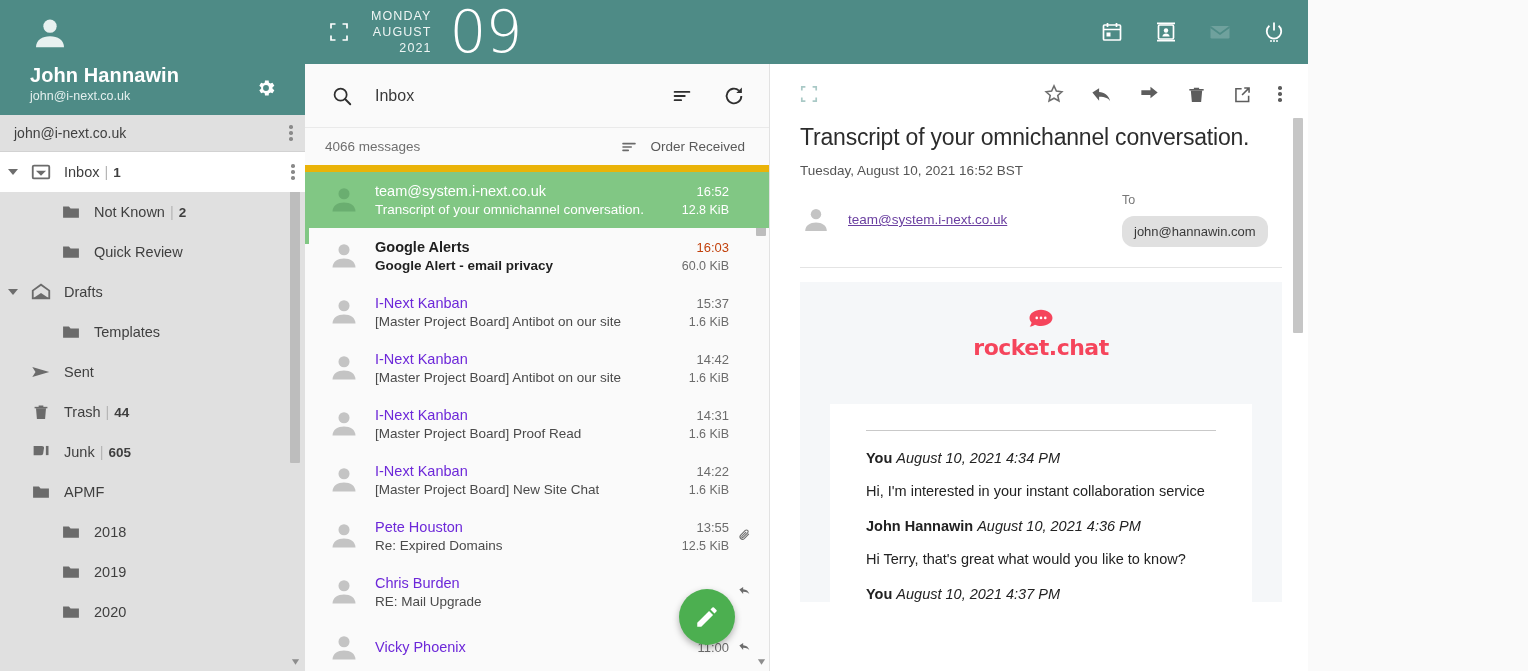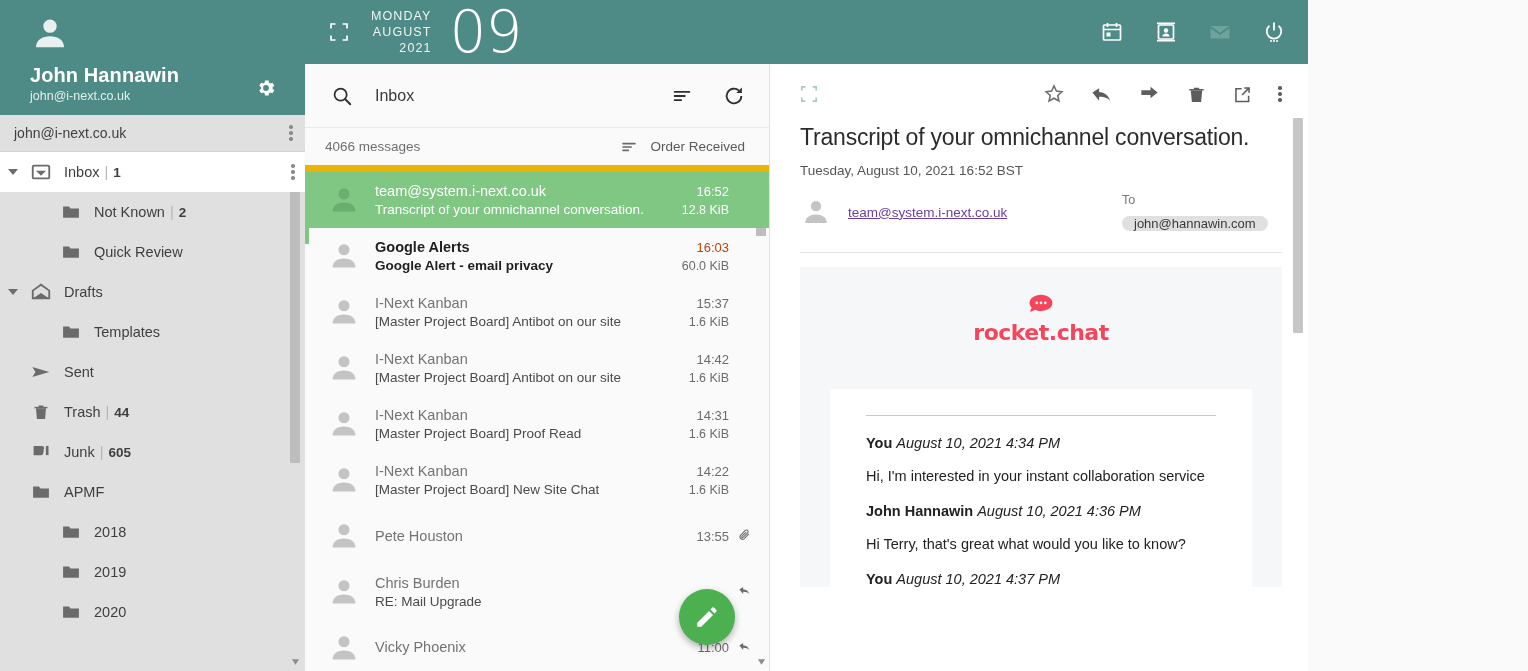--- a/index.html
+++ b/index.html
@@ -67,21 +67,21 @@
   .countbar .ord { margin-left:auto; display:flex; align-items:center; gap:12px; cursor:pointer; font-size:13.5px; color:#5a5a5a; }
 
   .msglist { flex:1; overflow:hidden; position:relative; background:#fafafa; }
   .greenstrip { position:absolute; left:0; top:0; width:4px; height:72px; background:#81c784; }
   .mrow { height:56px; display:flex; align-items:center; padding:0 16px 0 22px; cursor:pointer; position:relative; }
   .mrow.sel { background:#81c784; }
   .mrow .av { width:34px; height:34px; margin-right:14px; flex:0 0 auto; }
   .mrow .txt { flex:1; min-width:0; }
   .mrow .l1 { display:flex; align-items:baseline; }
   .mrow .l2 { display:flex; align-items:baseline; margin-top:3px; }
-  .mrow .from { font-size:14.5px; color:#737373; white-space:nowrap; overflow:hidden; text-overflow:ellipsis; }
+  .mrow .from { font-size:14.5px; color:#6d28d9; white-space:nowrap; overflow:hidden; text-overflow:ellipsis; }
   .mrow .subj { font-size:13.5px; color:#4a4a4a; white-space:nowrap; overflow:hidden; text-overflow:ellipsis; }
   .mrow .time { margin-left:auto; font-size:13px; color:#6c6c6c; padding-left:10px; white-space:nowrap; }
   .mrow .size { margin-left:auto; font-size:12.5px; color:#6c6c6c; padding-left:10px; white-space:nowrap; }
   .mrow.sel .from, .mrow.sel .subj, .mrow.sel .time, .mrow.sel .size { color:#ffffff; }
   .mrow.unread .from, .mrow.unread .subj { font-weight:bold; color:#1f1f1f; }
   .mrow.unread .time { color:#c2410c; }
   .mrow .flags { width:18px; margin-left:6px; display:flex; flex-direction:column; align-items:center; gap:2px; }
 
   .fab { position:absolute; right:34px; bottom:26px; width:56px; height:56px; border-radius:50%;
          background:#4caf50; box-shadow:0 3px 7px rgba(0,0,0,.3); display:flex; align-items:center;
@@ -95,21 +95,21 @@
   .rbody { flex:1; overflow:hidden; padding:0 26px 0 30px; position:relative; }
   .rsubject { font-size:23px; font-weight:400; color:#2c2c2c; letter-spacing:-.2px; }
   .rdate { font-size:13.5px; color:#555; margin-top:12px; }
   .addr { display:flex; margin-top:14px; }
   .addr .sender { display:flex; align-items:center; gap:16px; width:322px; }
   .addr .sender .av { width:32px; height:32px; }
   .addr .sender a { font-size:13.5px; color:#6a3fa0; text-decoration:underline; cursor:pointer; }
   .addr .tocol { padding-top:1px; }
   .addr .tolabel { font-size:12.5px; color:#777; }
   .chip { display:inline-block; margin-top:9px; background:#e0e0e0; border-radius:12px;
-          padding:0 12px; font-size:13px; color:#3a3a3a; cursor:pointer; }
+          padding:8px 12px; font-size:13px; color:#3a3a3a; cursor:pointer; }
   .hr { height:1px; background:#e4e4e4; margin-top:20px; }
   .htmlpanel { margin-top:14px; background:#f5f7f9; padding:26px 30px 0 30px; }
   .logo { display:flex; align-items:center; gap:7px;flex-direction:column; }
   .logo .ltxt { font-size:22px; color:#f5455c; font-weight:600; letter-spacing:-.5px;
                 font-family:"DejaVu Sans", sans-serif; }
   .innercard { background:#ffffff; margin-top:44px; padding:26px 36px 0 36px; }
   .divline { height:1px; background:#c9c9c9; }
   .tline { margin-top:19px; font-size:14.5px; color:#222; }
   .tline b { font-weight:bold; }
   .tline i { font-style:italic; }
@@ -474,20 +474,24 @@
             <div class="mrow">
               <svg class="av" viewBox="0 0 24 24">
                 <circle cx="12" cy="7.6" r="3.9" fill="#c4c4c4"></circle>
                 <path d="M3.9 20.2c0-4.2 3.7-6.4 8.1-6.4s8.1 2.2 8.1 6.4z" fill="#c4c4c4"></path>
               </svg>
               <div class="txt">
                 <div class="l1">
                   <span class="from">Pete Houston</span>
                   <span class="time">13:55</span>
                 </div>
+                <div class="l2">
+                  <span class="subj">Re: Expired Domains</span>
+                  <span class="size">12.5 KiB</span>
+                </div>
               </div>
               <div class="flags">
                 <span><svg width="13" height="13" viewBox="0 0 24 24">
                     <path fill="none" stroke="#6c6c6c" stroke-width="2" d="M20 11l-8.5 8.5a4.6 4.6 0 01-6.5-6.5l8.5-8.5a3 3 0 014.3 4.3l-8.5 8.5a1.5 1.5 0 01-2.1-2.1l7.8-7.8"></path>
                   </svg></span>
               </div>
             </div>
             <div class="mrow">
               <svg class="av" viewBox="0 0 24 24">
                 <circle cx="12" cy="7.6" r="3.9" fill="#c4c4c4"></circle>

